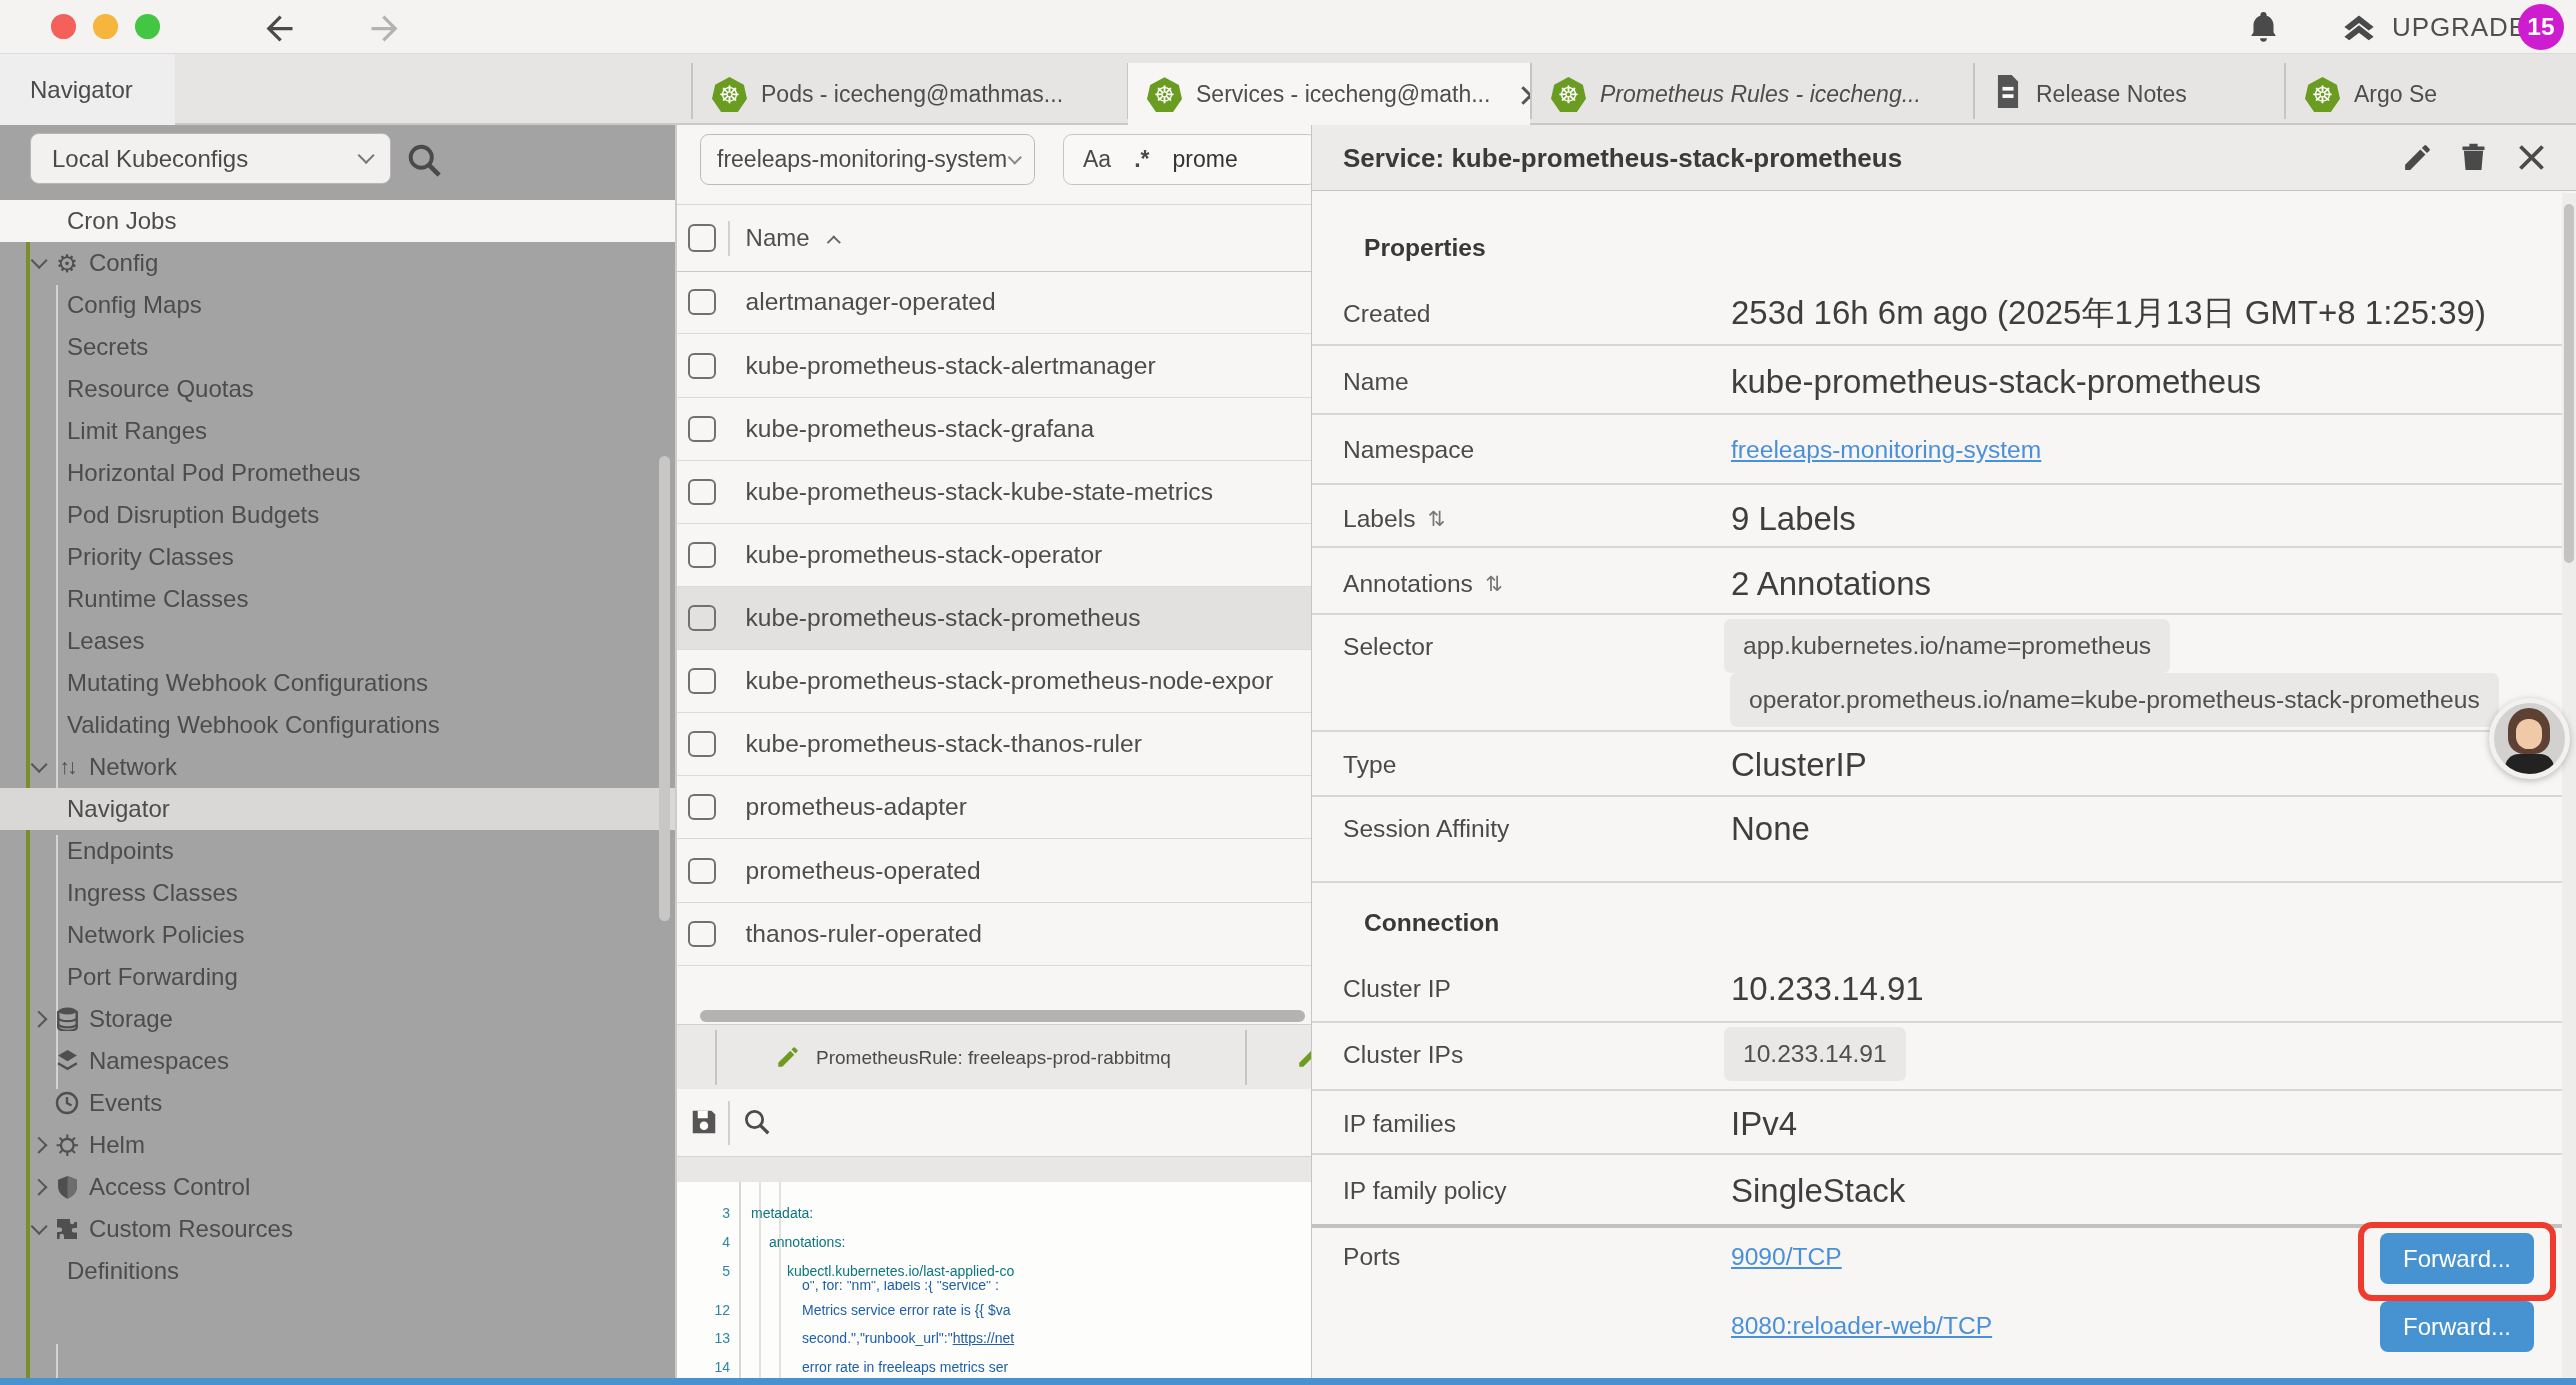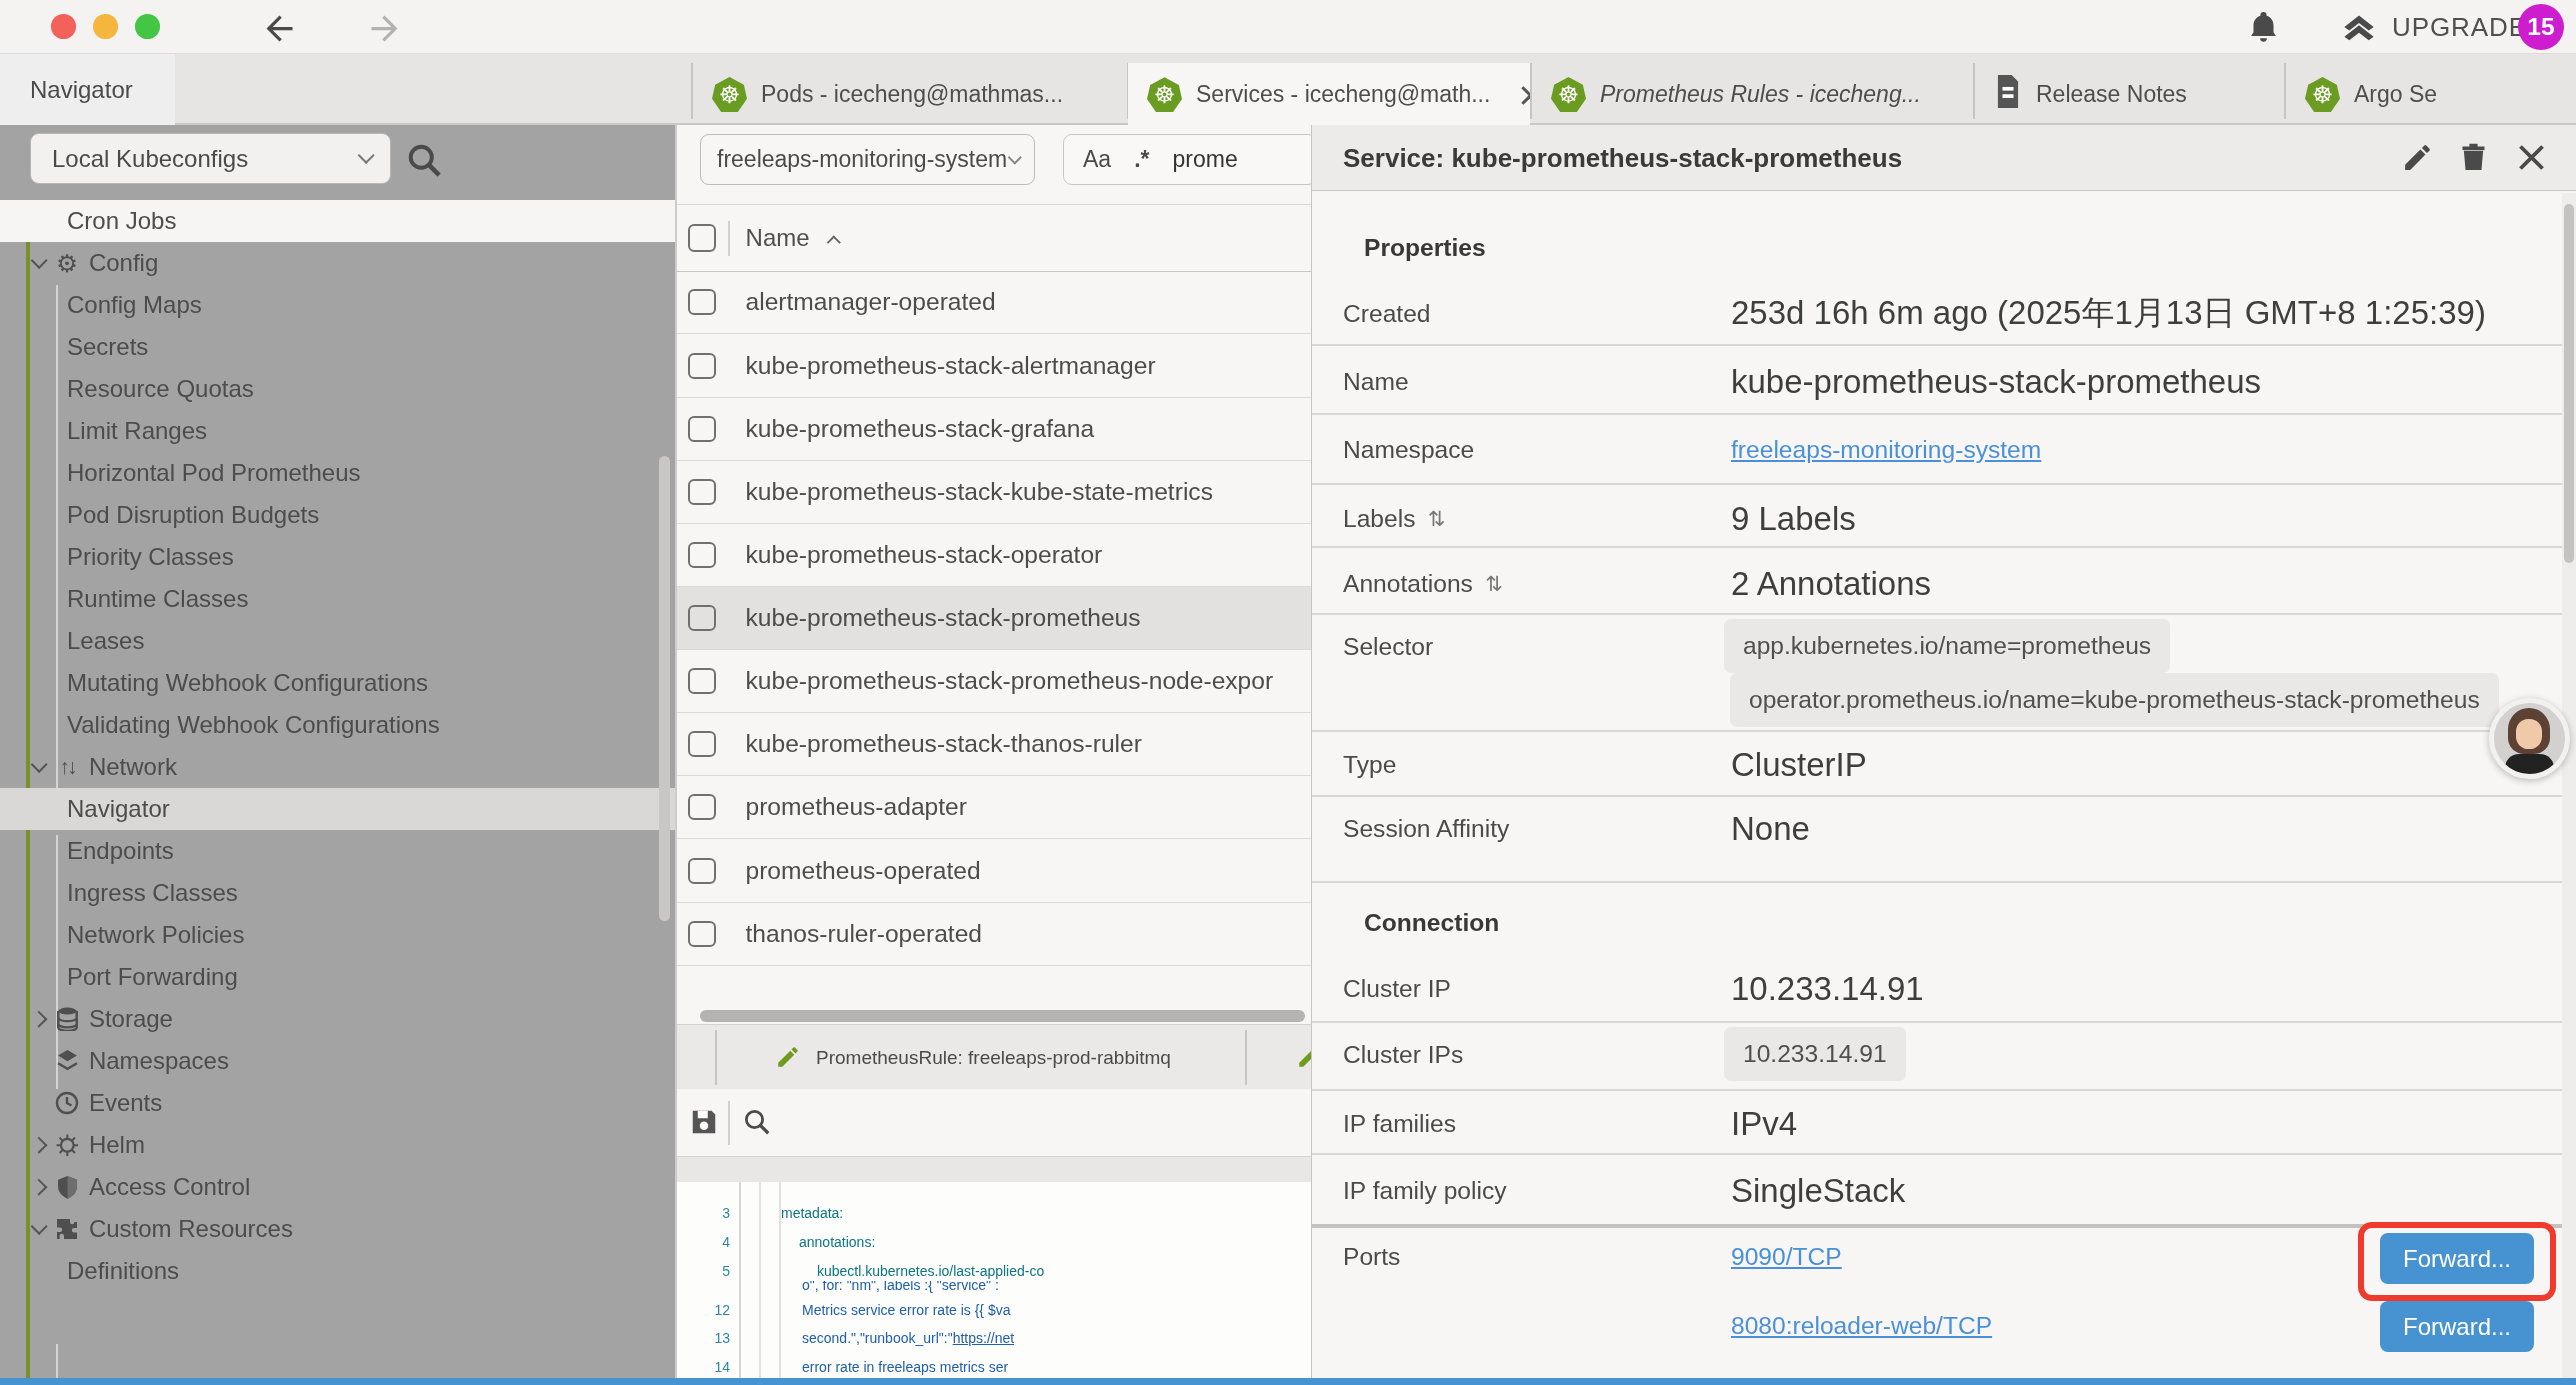--- a/index.html
+++ b/index.html
@@ -75,21 +75,21 @@
   .btab-label { position:absolute; left:139px; top:0; height:66px; display:flex; align-items:center; font-size:19px; color:#4a4a4a; white-space:nowrap; }
   .pencil-green { position:absolute; top:19px; width:26px; height:26px; }
   .etoolbar { position:absolute; left:0; top:964px; width:634px; height:68px; background:#f7f6f5; border-bottom:1.8px solid #d5d4d3; }
   .etool-sep { position:absolute; left:44px; top:12.3px; width:1.8px; height:44px; background:#d0d0d0; }
   .eband { position:absolute; left:0; top:1032px; width:634px; height:24.6px; background:#e8e7e6; }
   .ecode { position:absolute; left:0; top:1057px; width:634px; height:196px; background:#fdfdfc; font-family:"DejaVu Sans Mono", monospace; font-size:23px; }
   .gutline { position:absolute; left:62px; top:1057px; width:1.8px; height:196px; background:#d8d7d6; }
   .iguide { position:absolute; top:1057px; width:1.8px; height:196px; background:#e2e1e0; }
   .cline { position:absolute; height:29px; line-height:29px; white-space:nowrap; }
   .cnum { position:absolute; left:0; width:53px; text-align:right; color:#2f86a1; }
-  .ckey { color:#0d7680;margin-left:30px; }
+  .ckey { color:#0d7680; }
   .cstr { color:#1f5fa8; }
   .clink { color:#1f5fa8; text-decoration:underline; }
 
   
   .details { position:absolute; left:1311px; top:125px; width:1265px; height:1253px; background:#f7f6f5; border-left:1.8px solid #c6c5c4; z-index:5; overflow:hidden; }
   .dheader { position:absolute; left:0; top:0; width:1265px; height:66px; background:#ecebea; border-bottom:1.8px solid #c6c5c4; }
   .dtitle { position:absolute; left:31px; top:0; height:66px; display:flex; align-items:center; font-size:26px; font-weight:bold; color:#3a3a3a; }
   .hicon { position:absolute; top:16px; width:33px; height:33px; }
   .dsection { position:absolute; left:31px; font-size:24.6px; font-weight:bold; color:#383838;margin-left:21px; }
   .drow { position:absolute; left:31px; right:26px; height:39px; display:flex; align-items:center; }

